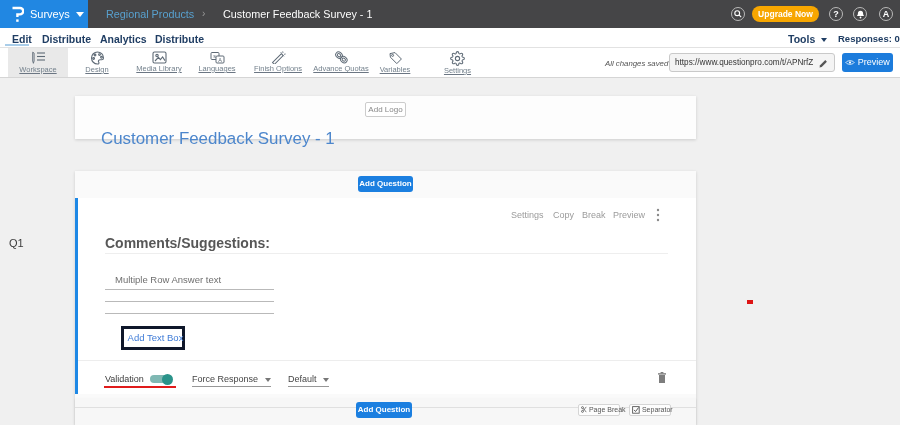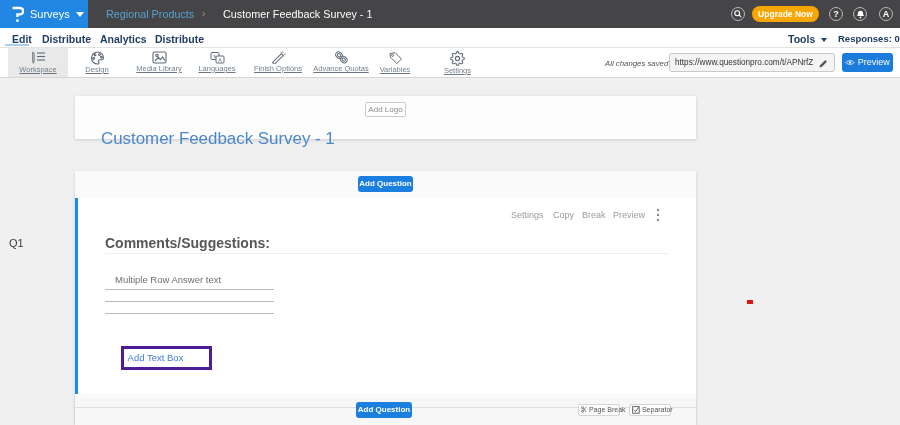--- a/index.html
+++ b/index.html
@@ -38,21 +38,21 @@
   #card2 { top:171px; height:254px; background:#fafafa; box-shadow:0 1px 3px rgba(0,0,0,0.15); }
   .bluebtn { background:#1b7fe0; border-radius:3px; color:#fff; font-size:8.5px; font-weight:bold; text-align:center; white-space:nowrap; }
   #addq1 { position:absolute; left:283px; top:5px; width:55px; height:16px; line-height:16px; font-size:8px; }
   #qblock { position:absolute; left:0; top:27px; width:621px; height:196px; background:#fff; border-left:3px solid #1e88e5; }
   .qlink { position:absolute; top:12px; font-size:9px; color:#9b9b9b; }
   #vdots { position:absolute; left:578px; top:10px; }
   #qtitle { position:absolute; left:27px; top:37px; font-size:14px; font-weight:bold; color:#575757; }
   #qtitleline { position:absolute; left:27px; top:55px; width:563px; height:1px; background:#eeeeee; }
   #mrplace { position:absolute; left:37px; top:76px; font-size:9.5px; color:#6f6f6f; }
   .ansline { position:absolute; left:27px; width:169px; height:1px; background:#b9b9b9; }
-  #redbox { position:absolute; left:43px; top:148px; width:91px; height:24px; border:3px solid #4c1d95; }
+  #redbox { position:absolute; left:43px; top:128px; width:64px; height:24px; border:3px solid #0f172a; }
   #addtb { position:absolute; left:0; top:0; width:63px; height:18px; font-size:9.5px; color:#3e7bd7; text-align:center; line-height:18px; }
   #valbar { position:absolute; left:0; top:162px; width:618px; height:34px; border-top:1px solid #ededed; }
   #vallabel { position:absolute; left:27px; top:13px; font-size:9px; color:#3a3a3a; }
   #toggle { position:absolute; left:72px; top:14px; width:22px; height:8px; background:#7fb8b3; border-radius:4px; }
   #knob { position:absolute; left:12px; top:-1.5px; width:11px; height:11px; background:#2a938a; border-radius:50%; }
   #redline { position:absolute; left:26px; top:25px; width:72px; height:2px; background:#e01b1b; }
   .ddl { position:absolute; top:13px; font-size:9px; color:#454545; border-bottom:1px solid #979797; padding-bottom:2px; }
   .ddcaret { display:inline-block; width:0; height:0; border-left:3.5px solid transparent; border-right:3.5px solid transparent; border-top:4px solid #777; vertical-align:middle; margin-left:4px; }
   #footerband { position:absolute; left:75px; top:398px; width:621px; height:27px; background:#f7f7f7; box-shadow:0 1px 2px rgba(0,0,0,0.1); }
   #footline { position:absolute; left:0px; top:9px; width:621px; height:1px; background:#e0e0e0; }
@@ -201,20 +201,34 @@
         </svg></div>
       <div id="qtitle">Comments/Suggestions:</div>
       <div id="qtitleline"></div>
       <div id="mrplace">Multiple Row Answer text</div>
       <div class="ansline" style="top:91px;"></div>
       <div class="ansline" style="top:103px;"></div>
       <div class="ansline" style="top:115px;"></div>
       <div id="redbox">
         <div id="addtb">Add Text Box</div>
       </div>
+      <div id="valbar">
+        <span id="vallabel">Validation</span>
+        <div id="toggle">
+          <div id="knob"></div>
+        </div>
+        <div id="redline"></div>
+        <span class="ddl" style="left:114px;">Force Response <span class="ddcaret"></span></span>
+        <span class="ddl" style="left:210px;">Default <span class="ddcaret"></span></span>
+        <svg style="position:absolute;left:579px;top:11px" width="10" height="11" viewBox="0 0 10 11">
+          <rect x="2" y="3" width="6" height="8" fill="#7d7d7d"></rect>
+          <rect x="1" y="1.2" width="8" height="1.4" fill="#7d7d7d"></rect>
+          <rect x="3.6" y="0" width="2.8" height="1.4" fill="#7d7d7d"></rect>
+        </svg>
+      </div>
     </div>
   </div>
 
   <div id="footerband">
     <div id="footline"></div>
     <div class="bluebtn" id="addq2">Add Question</div>
     <div class="footbox" style="left:503px;width:42px;"><svg width="6" height="7" viewBox="0 0 8 9" style="vertical-align:-1px">
         <circle cx="2" cy="2" r="1.3" fill="none" stroke="#555" stroke-width="1.1"></circle>
         <circle cx="2" cy="7" r="1.3" fill="none" stroke="#555" stroke-width="1.1"></circle>
         <path d="M3 3 L7 8 M3 6 L7 1" stroke="#555" stroke-width="1" fill="none"></path>

